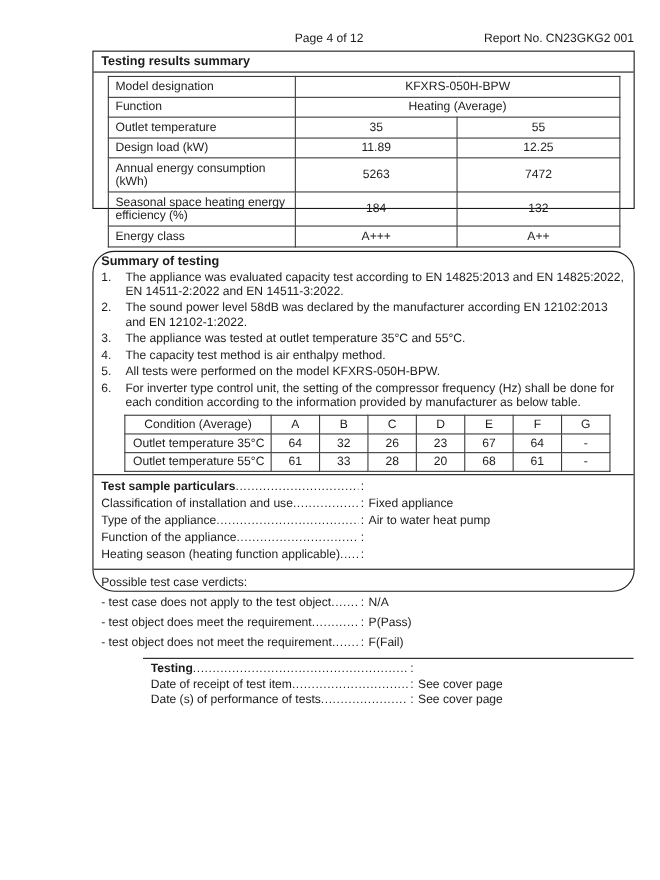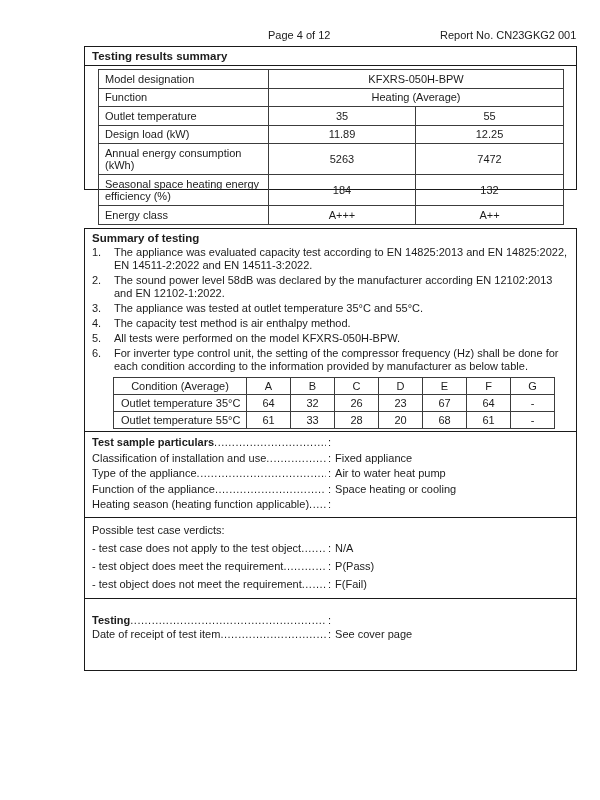--- a/index.html
+++ b/index.html
@@ -5,34 +5,34 @@
   * { margin:0; padding:0; box-sizing:border-box; }
   html,body { background:#ffffff; }
   body { width:600px; height:800px; font-family:"Liberation Sans","DejaVu Sans",sans-serif; color:#1c1c1c; }
   .page { position:relative; width:600px; height:800px; background:#fff; overflow:hidden; }
 
   .hdr-page { position:absolute; left:268px; top:29px; font-size:11px; }
   .hdr-report { position:absolute; left:440px; top:29px; font-size:11px; }
 
   .box { position:absolute; left:84px; width:493px; border:1px solid #1a1a1a; background:#fff; }
   .box1 { top:46px; height:144px; }
-  .box2 { top:228px; height:443px; }
+  .box2 { top:228px; height:310px;border-radius:20px; }
 
   .box-title { font-weight:bold; font-size:11.5px; padding:3px 7px 3px; border-bottom:1px solid #1a1a1a; }
 
   table { border-collapse:collapse;padding-left:32px; }
   .rtable { margin:3px 0 0 13px; width:465px; font-size:11px; table-layout:fixed; }
   .rtable td { border:1px solid #3c3c3c; padding:2.5px 6px; line-height:12.5px; vertical-align:middle; }
   .rtable td.val { text-align:center; }
 
   .sec { padding:3px 7px 0; overflow:hidden; }
   .secA { height:202px; }
   .secB { height:86px; border-top:1px solid #1a1a1a; }
   .secC { height:81px; border-top:1px solid #1a1a1a; }
-  .secD { height:44px; border-top:1px solid #1a1a1a; padding-top:14px; }
+  .secD { height:44px; border-top:1px solid #1a1a1a; padding-top:2px;margin-left:45px; }
 
   .sec-title { font-weight:bold; font-size:11.5px; margin-bottom:2px; }
   .sitem { display:flex; font-size:11px; line-height:13px; margin-bottom:2px; }
   .sitem .num { flex:0 0 22px; }
   .sitem .itext { flex:1; }
 
   .ctable { margin:4px 0 0 21px; font-size:11px; table-layout:fixed; width:441px; }
   .ctable td, .ctable th { border:1px solid #3c3c3c; padding:1.5px 3px; line-height:13px; text-align:center; font-weight:normal; }
   .ctable .rowlbl { text-align:left; padding-left:7px; }
 
@@ -201,21 +201,20 @@
           </span>
         <span class="colon">:</span>
         <span class="dval">Air to water heat pump</span>
       </div>
       <div class="drow">
         <span class="lead">
             <span class="lbl">Function of the appliance</span>
             <span class="dots">......................................................................................................................................................</span>
           </span>
         <span class="colon">:</span>
-        <span class="dval">Space heating or cooling</span>
       </div>
       <div class="drow">
         <span class="lead">
             <span class="lbl">Heating season (heating function applicable)</span>
             <span class="dots">......................................................................................................................................................</span>
           </span>
         <span class="colon">:</span>
       </div>
     </div>
 

